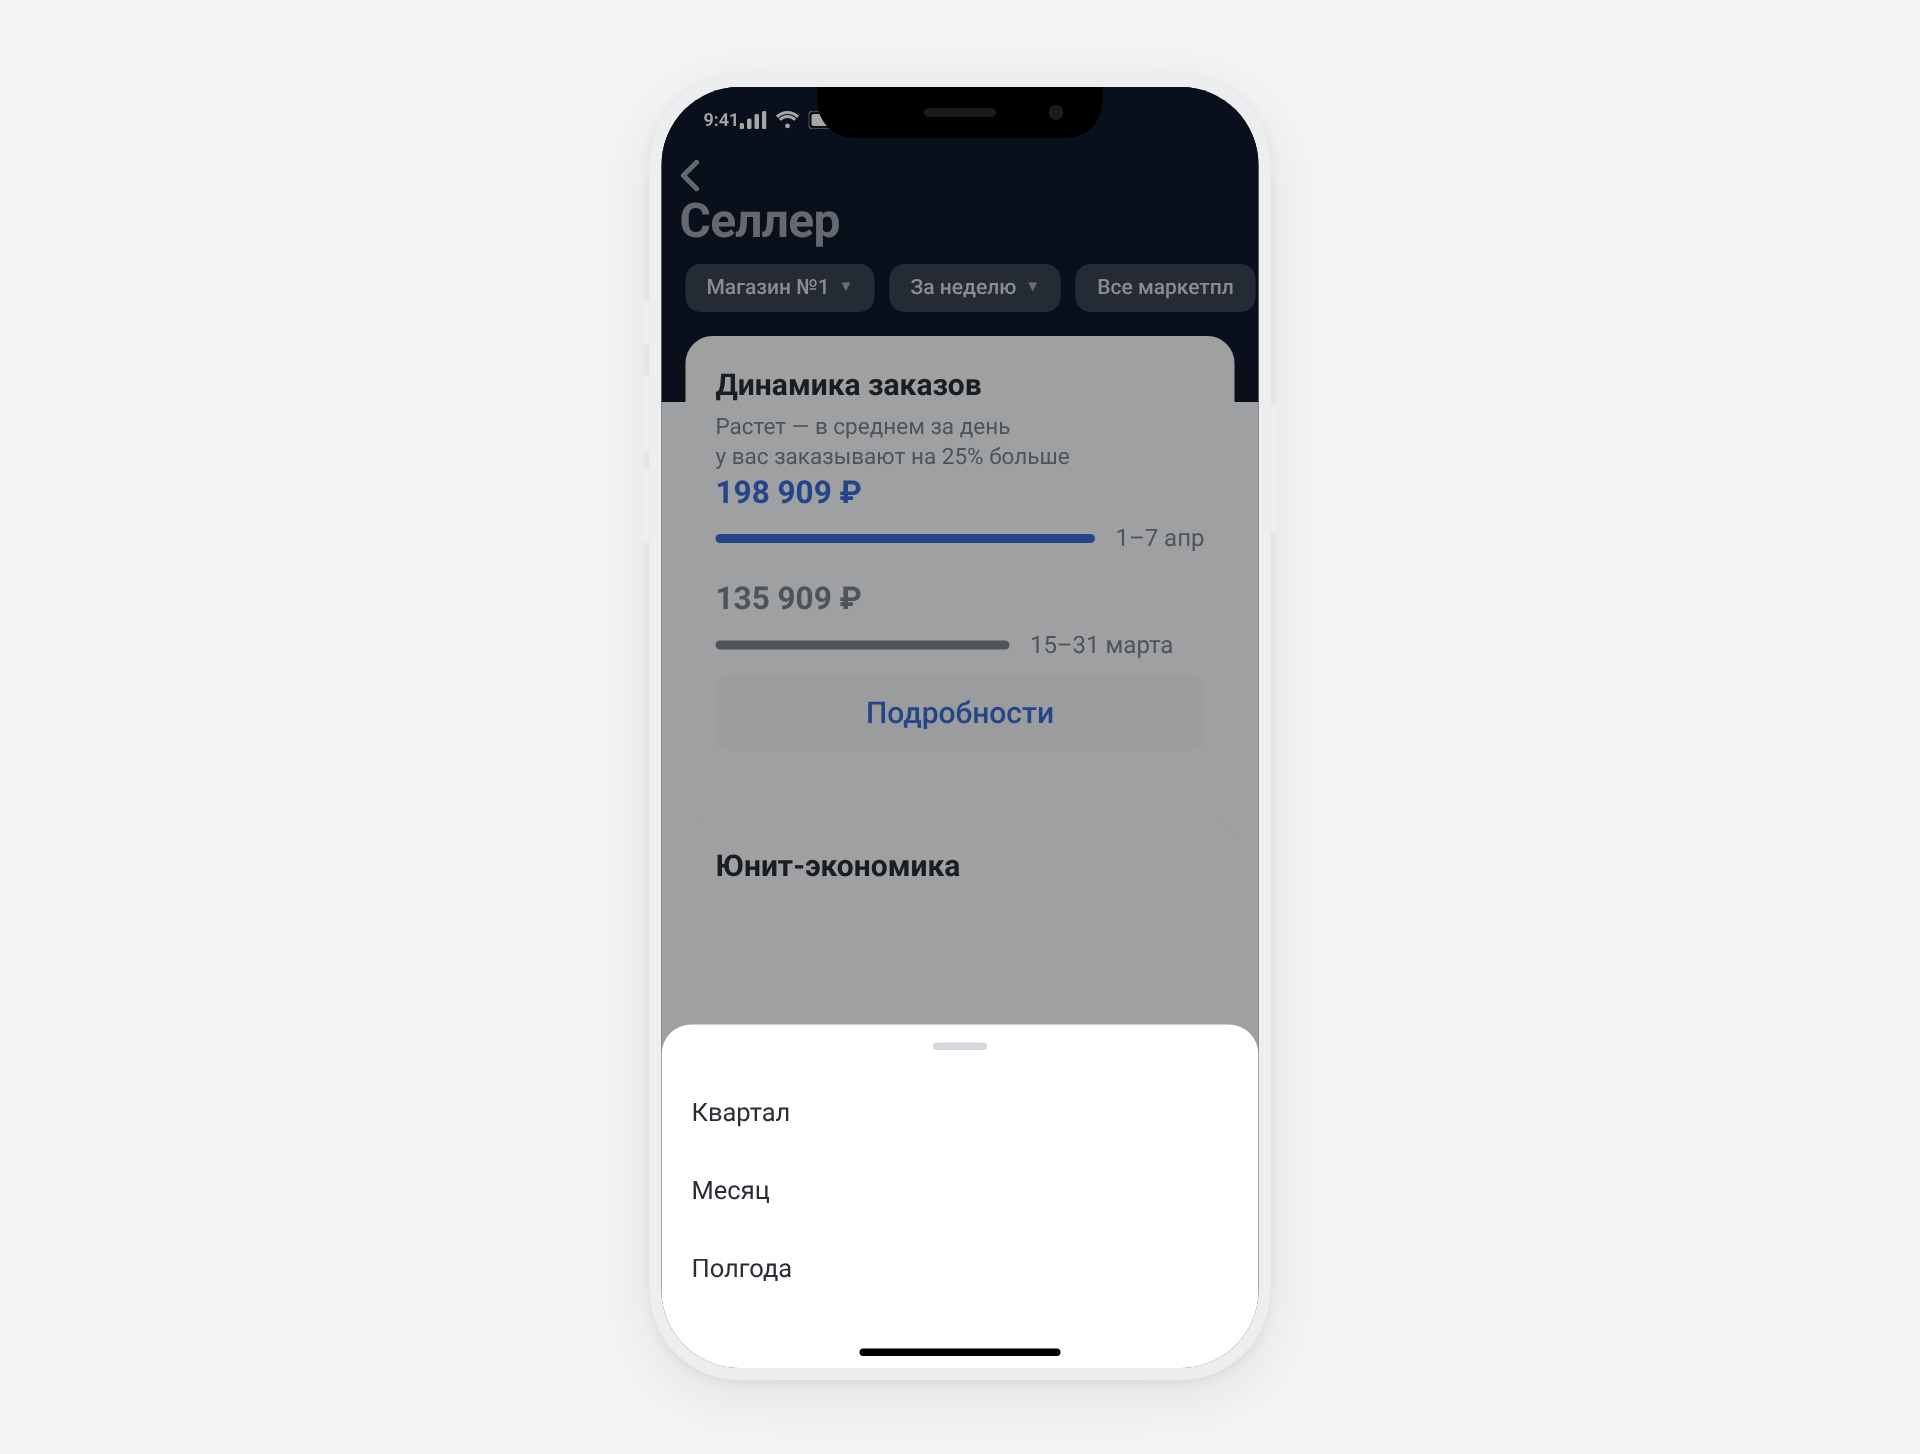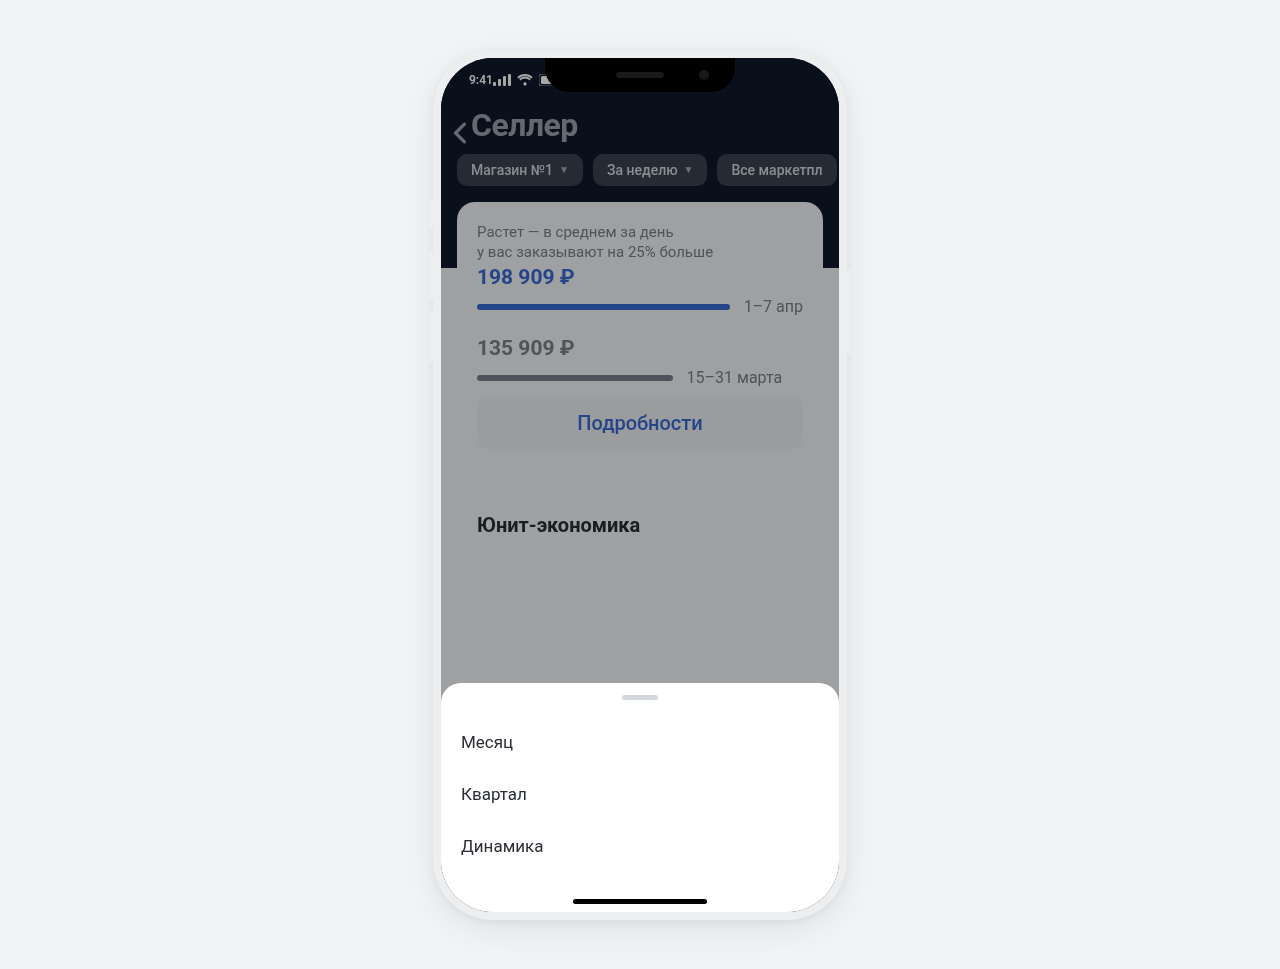--- a/index.html
+++ b/index.html
@@ -61,21 +61,21 @@
   
   .status-bar{
     position:relative;height:44px;display:flex;justify-content:flex-start;align-items:center;
     padding:0 28px;color:#fff;font-weight:600;font-size:12px;z-index:2;
   }
   .status-icons{display:flex;gap:6px;align-items:center;}
   .status-icons svg{display:block;}
 
   
   .nav{
-    display:flex;align-items:flex-end;padding:4px 12px 10px;color:var(--text-dim);z-index:2;position:relative;
+    display:flex;align-items:flex-start;padding:4px 12px 10px;color:var(--text-dim);z-index:2;position:relative;flex-direction:column;
   }
   .nav-title{font-size:32px;font-weight:700;letter-spacing:-0.5px;}
   .back{margin-right:4px;display:flex;align-items:center;}
 
   
   .chips{display:flex;gap:10px;padding:0 16px 16px;overflow:hidden;z-index:2;position:relative;}
   .chip{
     flex:0 0 auto;background:var(--chip-bg);color:var(--chip-text);
     padding:8px 14px;border-radius:10px;font-size:14px;font-weight:500;
     display:flex;align-items:center;gap:6px;white-space:nowrap;
@@ -179,20 +179,21 @@
           <span>За неделю</span>
           <span class="caret">▼</span>
         </div>
         <div class="chip">
           <span>Все маркетпл</span>
         </div>
       </div>
 
       <div class="content">
         <div class="card">
+          <div class="card-title">Динамика заказов</div>
           <div class="card-sub" style="white-space:pre-line;">Растет — в среднем за день
 у вас заказывают на 25% больше</div>
 
           <div class="metric">
             <div class="metric-amount blue">198 909 ₽</div>
             <div class="metric-row">
               <div class="bar blue" style="width:80%"></div>
               <span class="metric-date">1–7 апр</span>
             </div>
           </div>
@@ -213,25 +214,25 @@
         </div>
       </div>
 
     </div>
 
     <div class="overlay"></div>
 
     <div class="sheet">
       <div class="sheet-handle"></div>
       <div class="sheet-item">
+        <span>Квартал</span>
+      </div>
+      <div class="sheet-item">
         <span>Месяц</span>
       </div>
       <div class="sheet-item">
-        <span>Квартал</span>
-      </div>
-      <div class="sheet-item">
-        <span>Динамика</span>
+        <span>Полгода</span>
       </div>
     </div>
 
     <div class="home-indicator"></div>
   </div>
 </div>
 
 </body></html>

